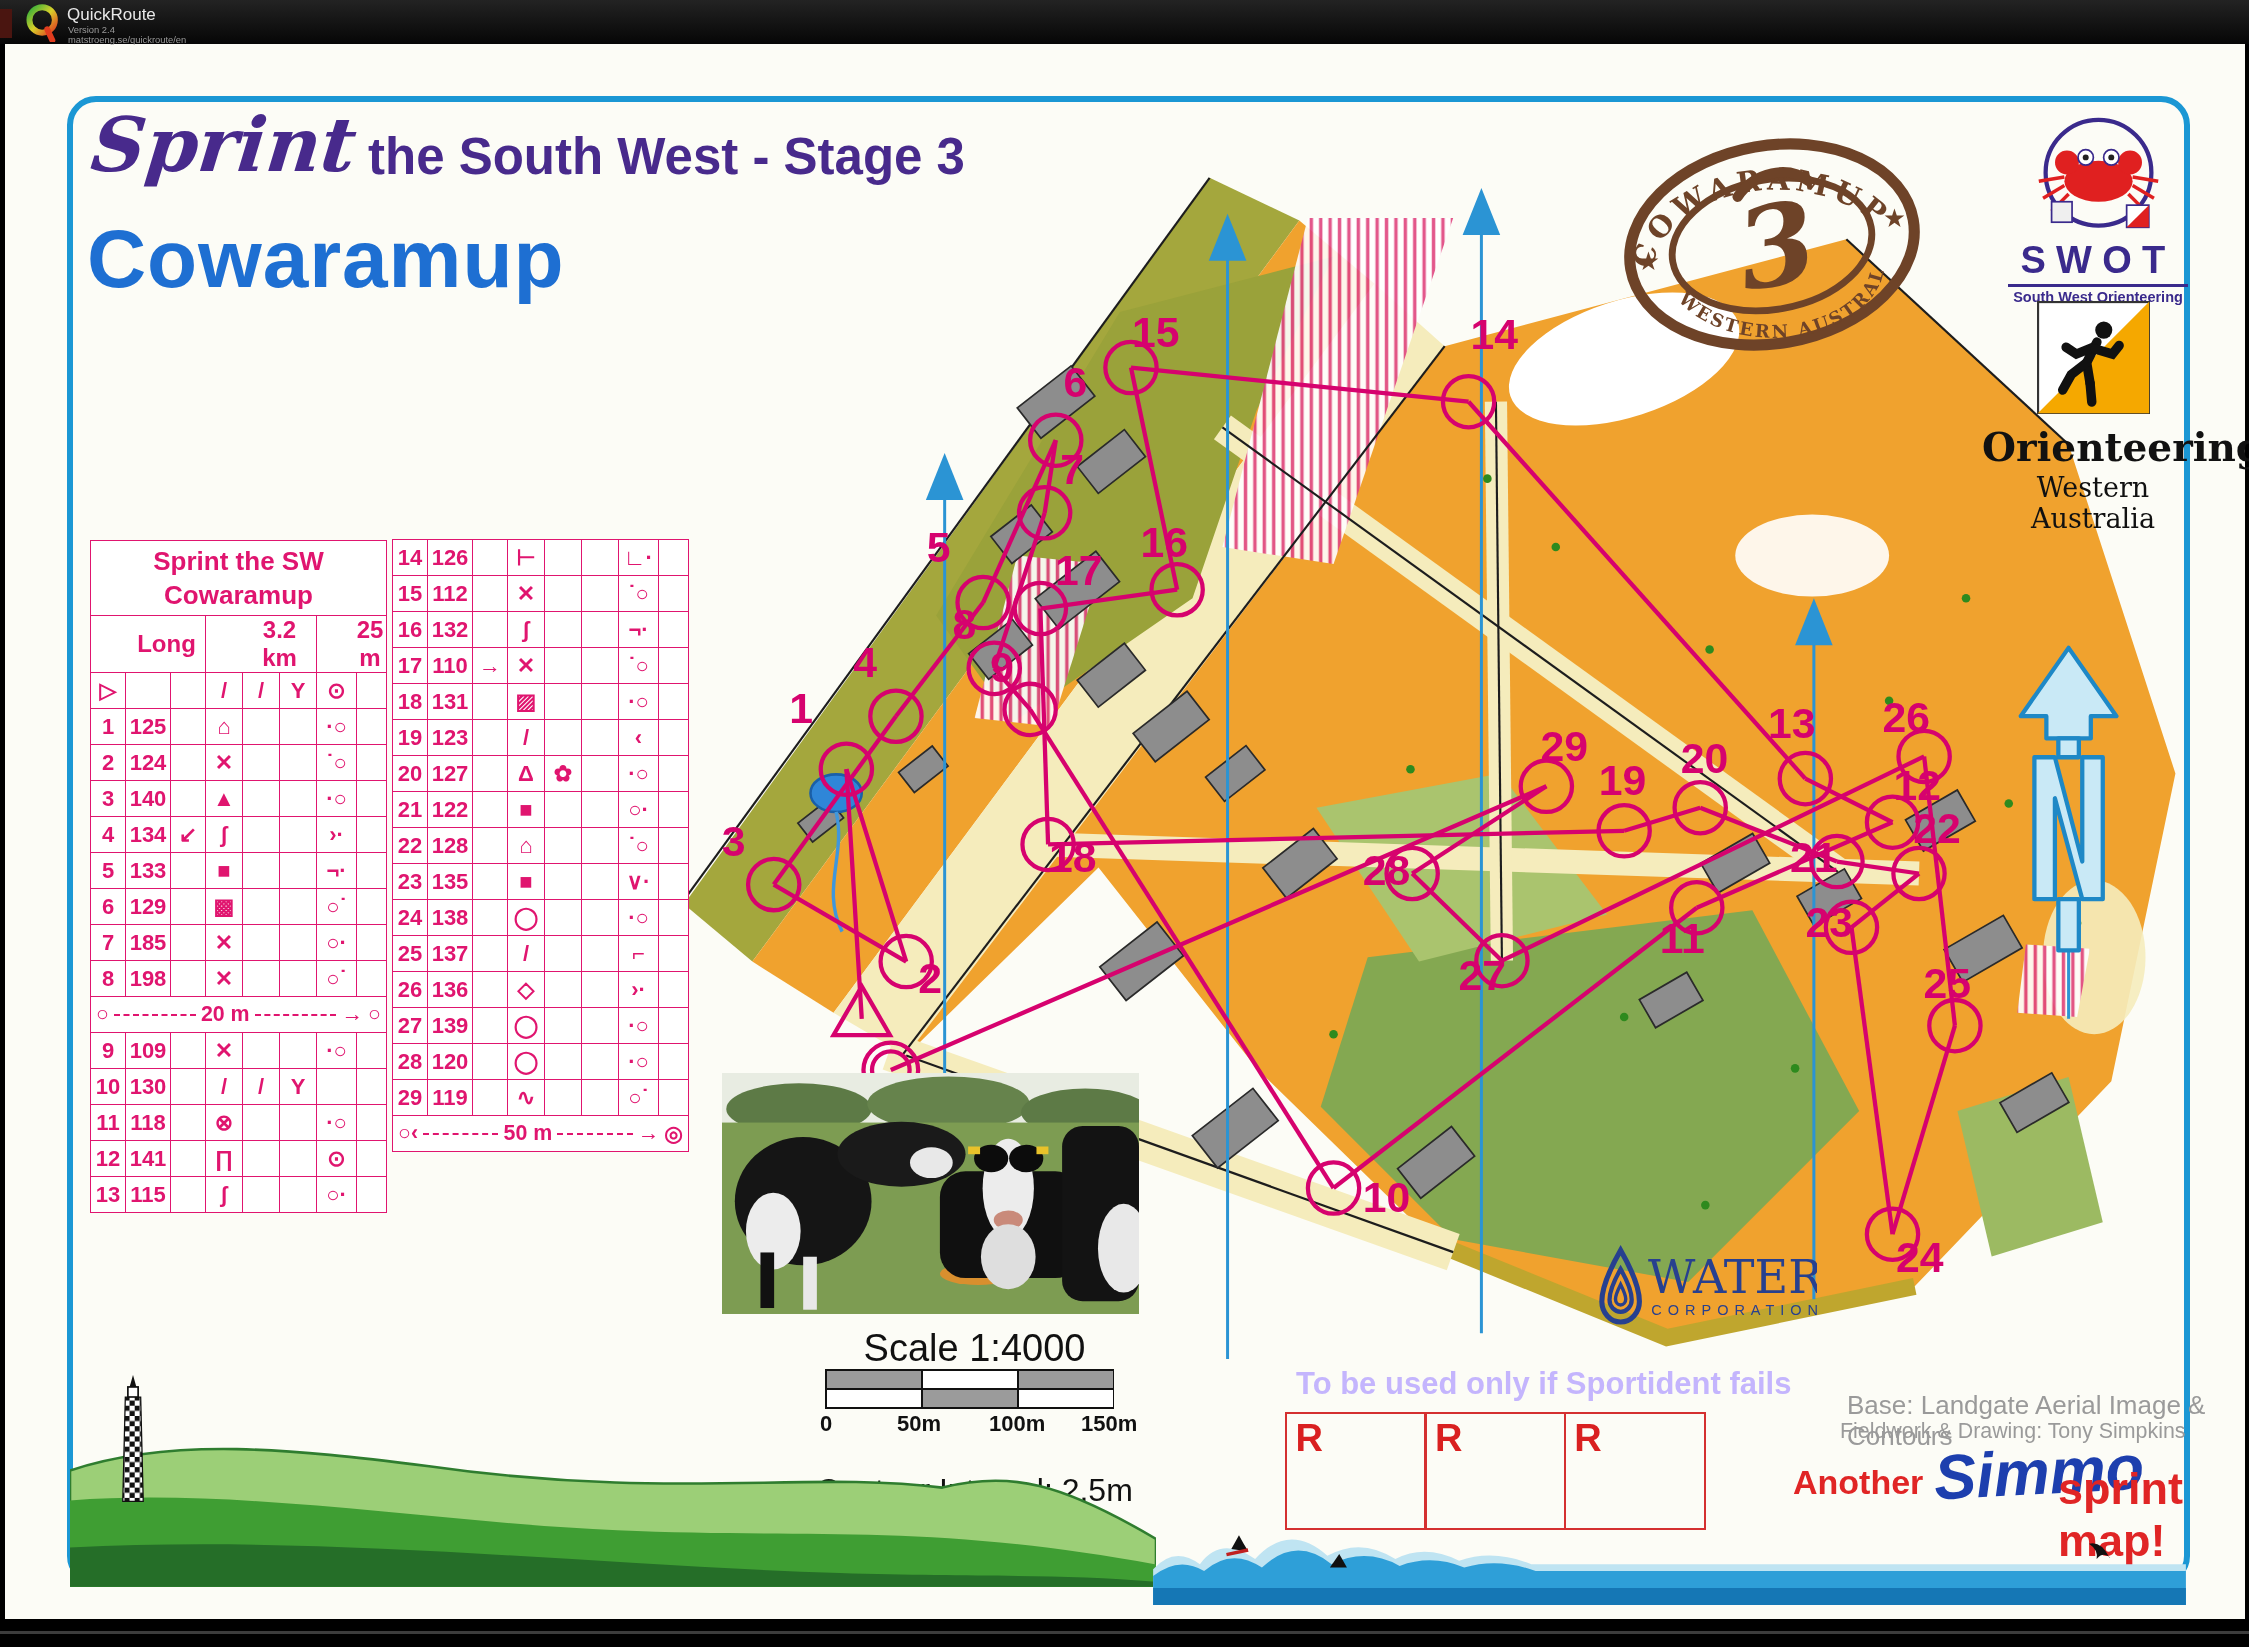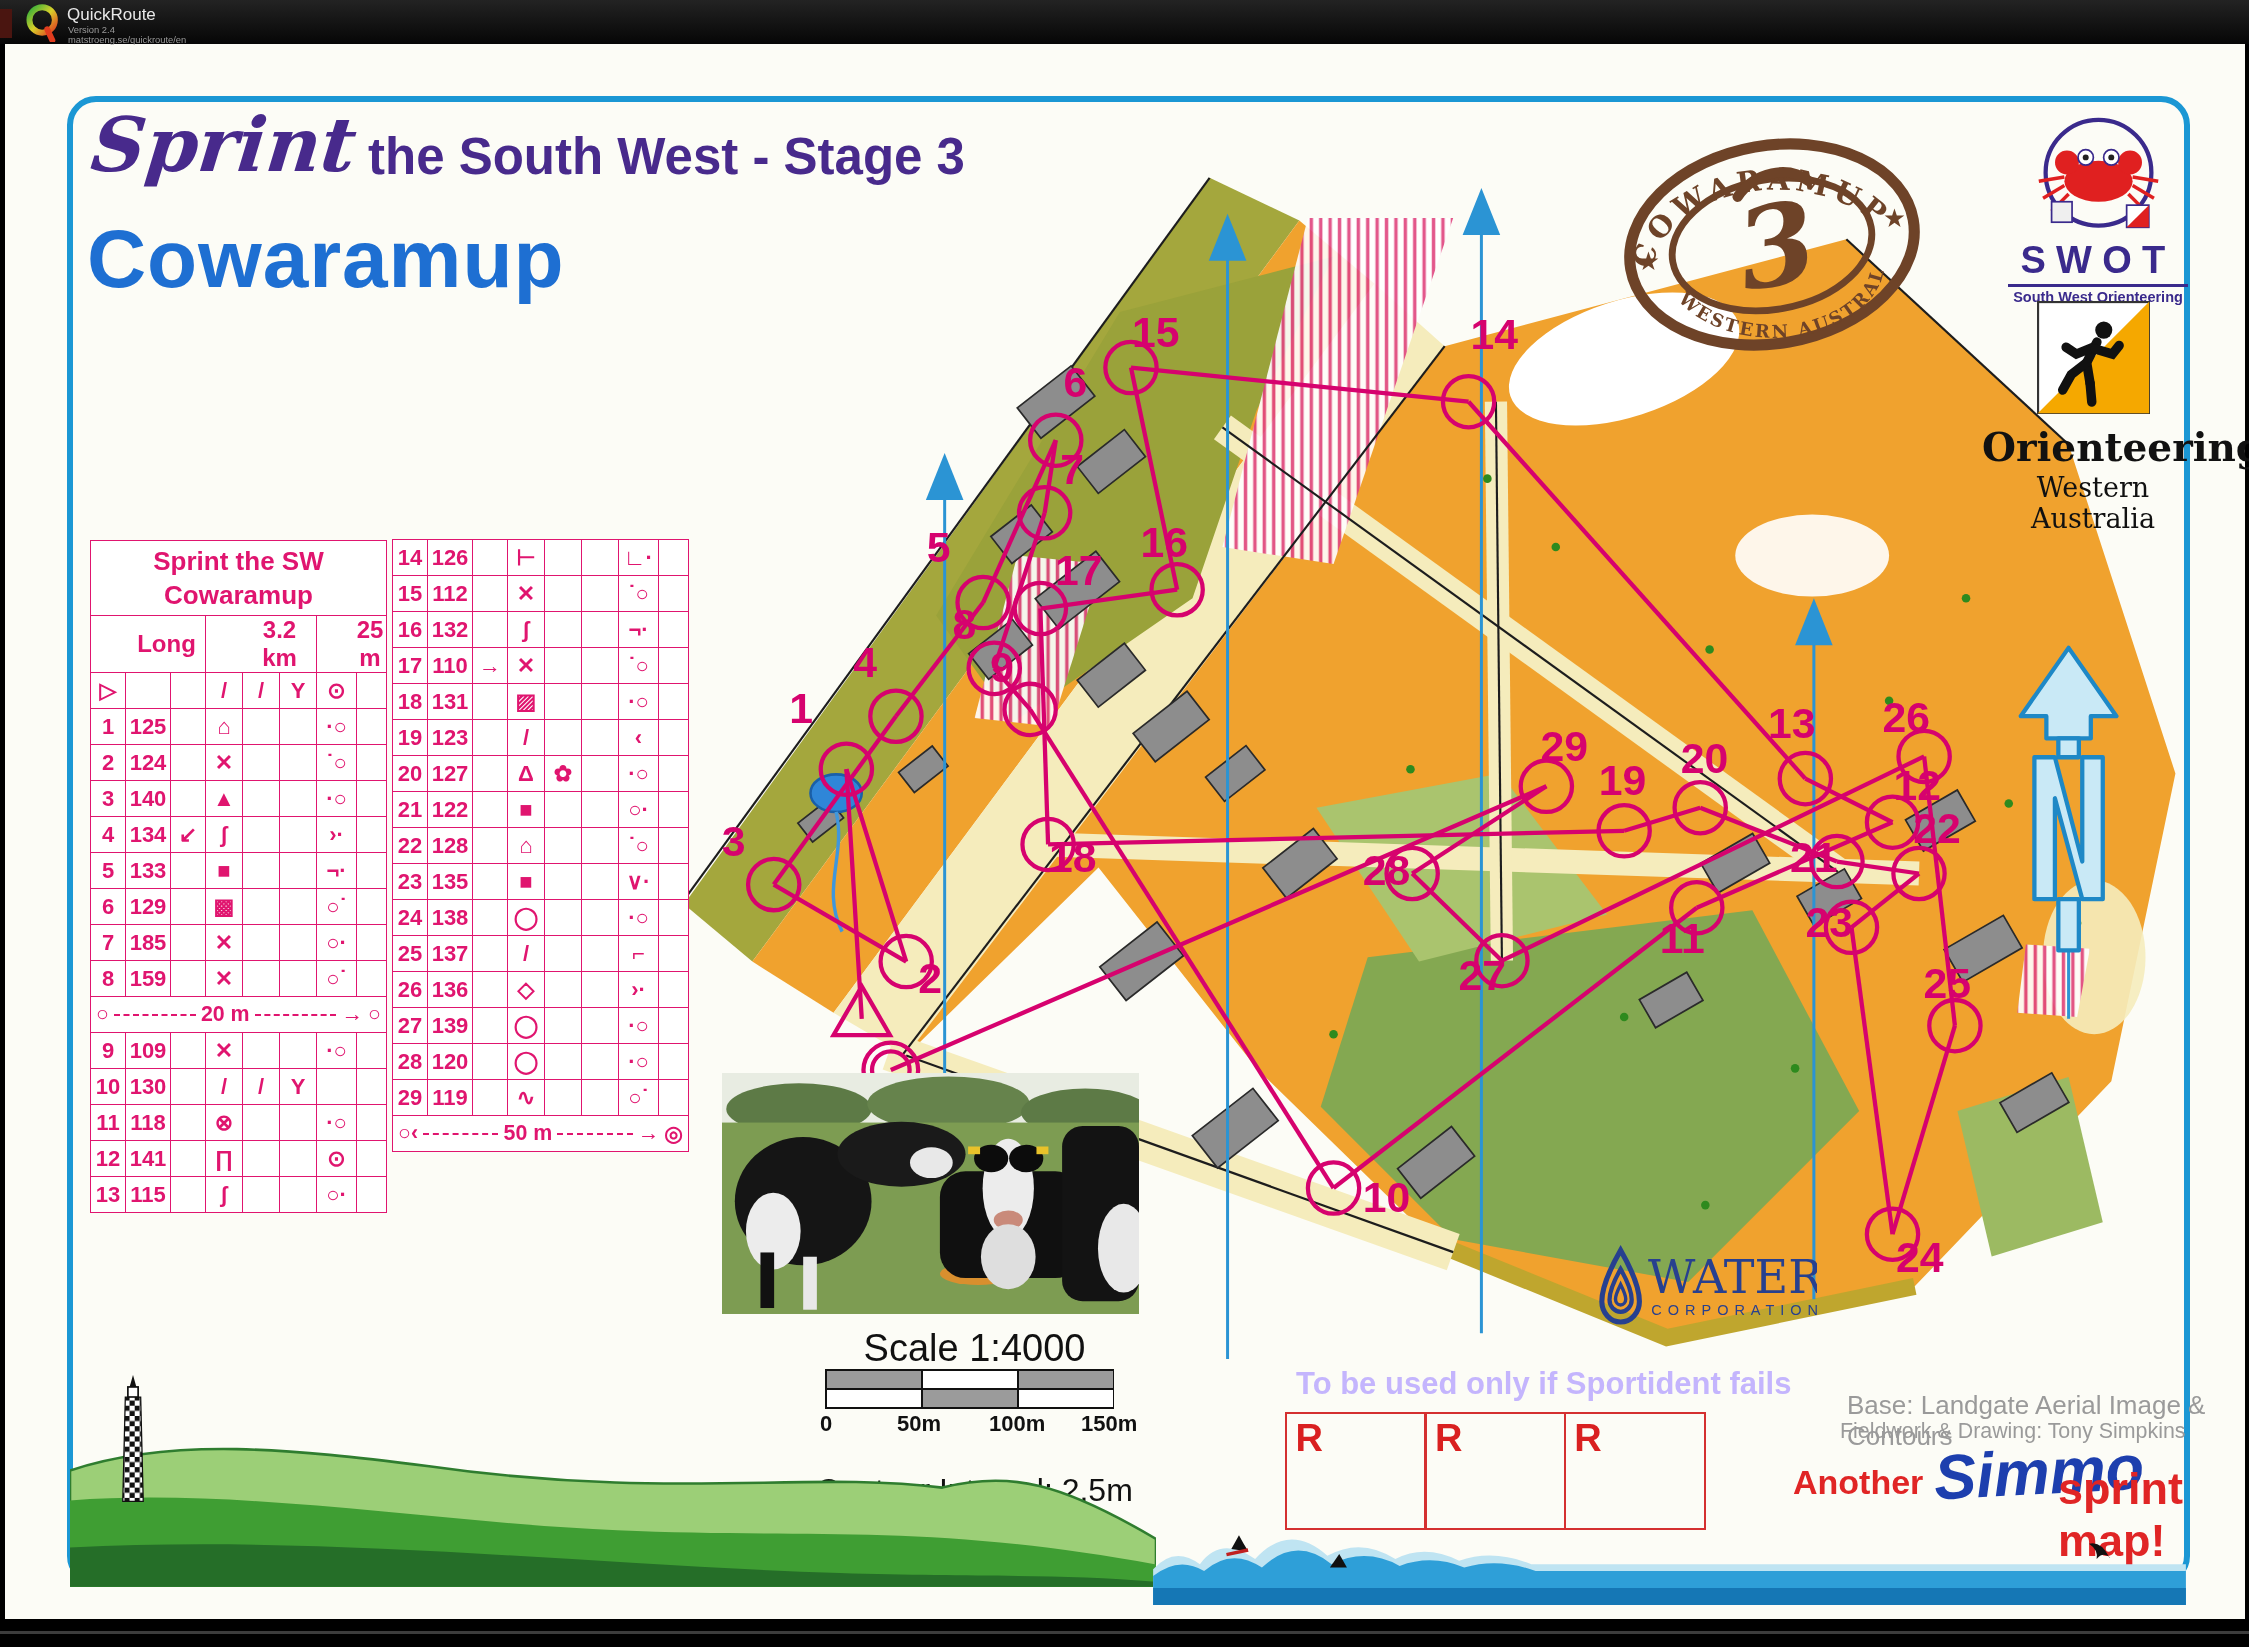--- a/index.html
+++ b/index.html
@@ -196,21 +196,21 @@
         <td class="c1">185</td>
         <td class="c2"></td>
         <td class="c3">✕</td>
         <td class="c4"></td>
         <td class="c5"></td>
         <td class="c6">○·</td>
         <td class="c7"></td>
       </tr>
       <tr>
         <td class="c0">8</td>
-        <td class="c1">159</td>
+        <td class="c1">198</td>
         <td class="c2"></td>
         <td class="c3">✕</td>
         <td class="c4"></td>
         <td class="c5"></td>
         <td class="c6">○˙</td>
         <td class="c7"></td>
       </tr>
       <tr>
         <td colspan="8" class="divrow">
           <div class="divflex">

